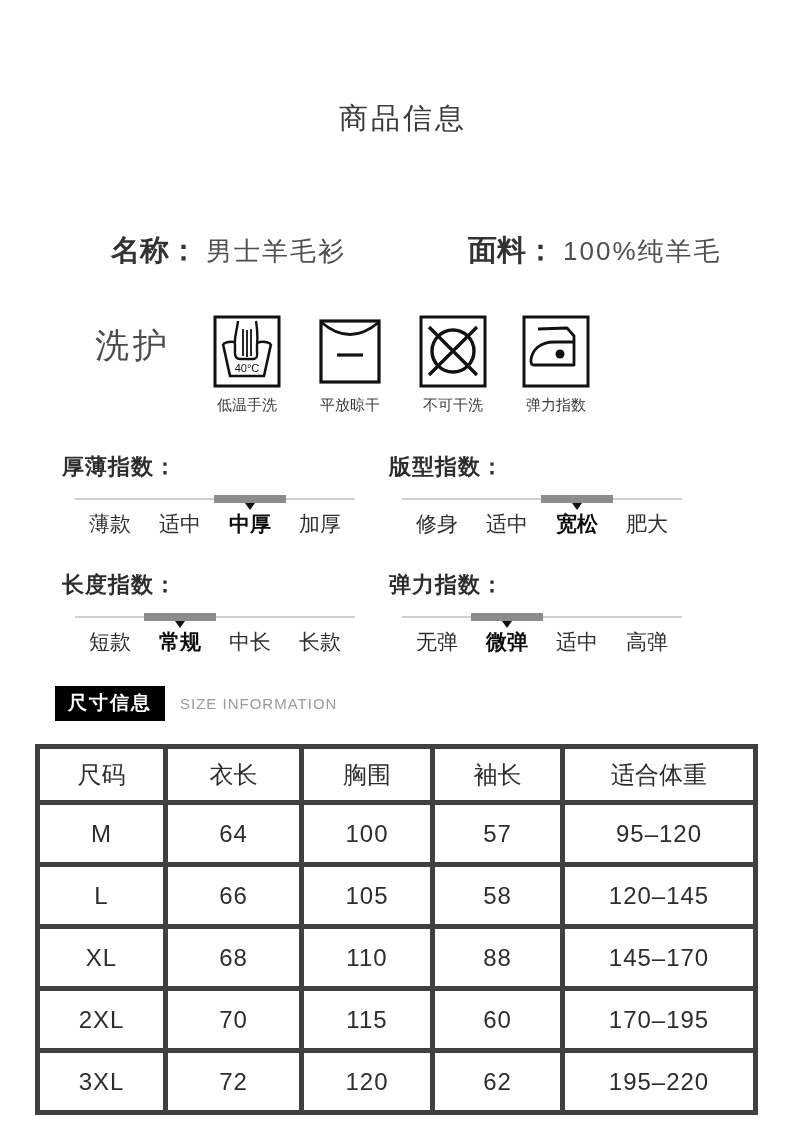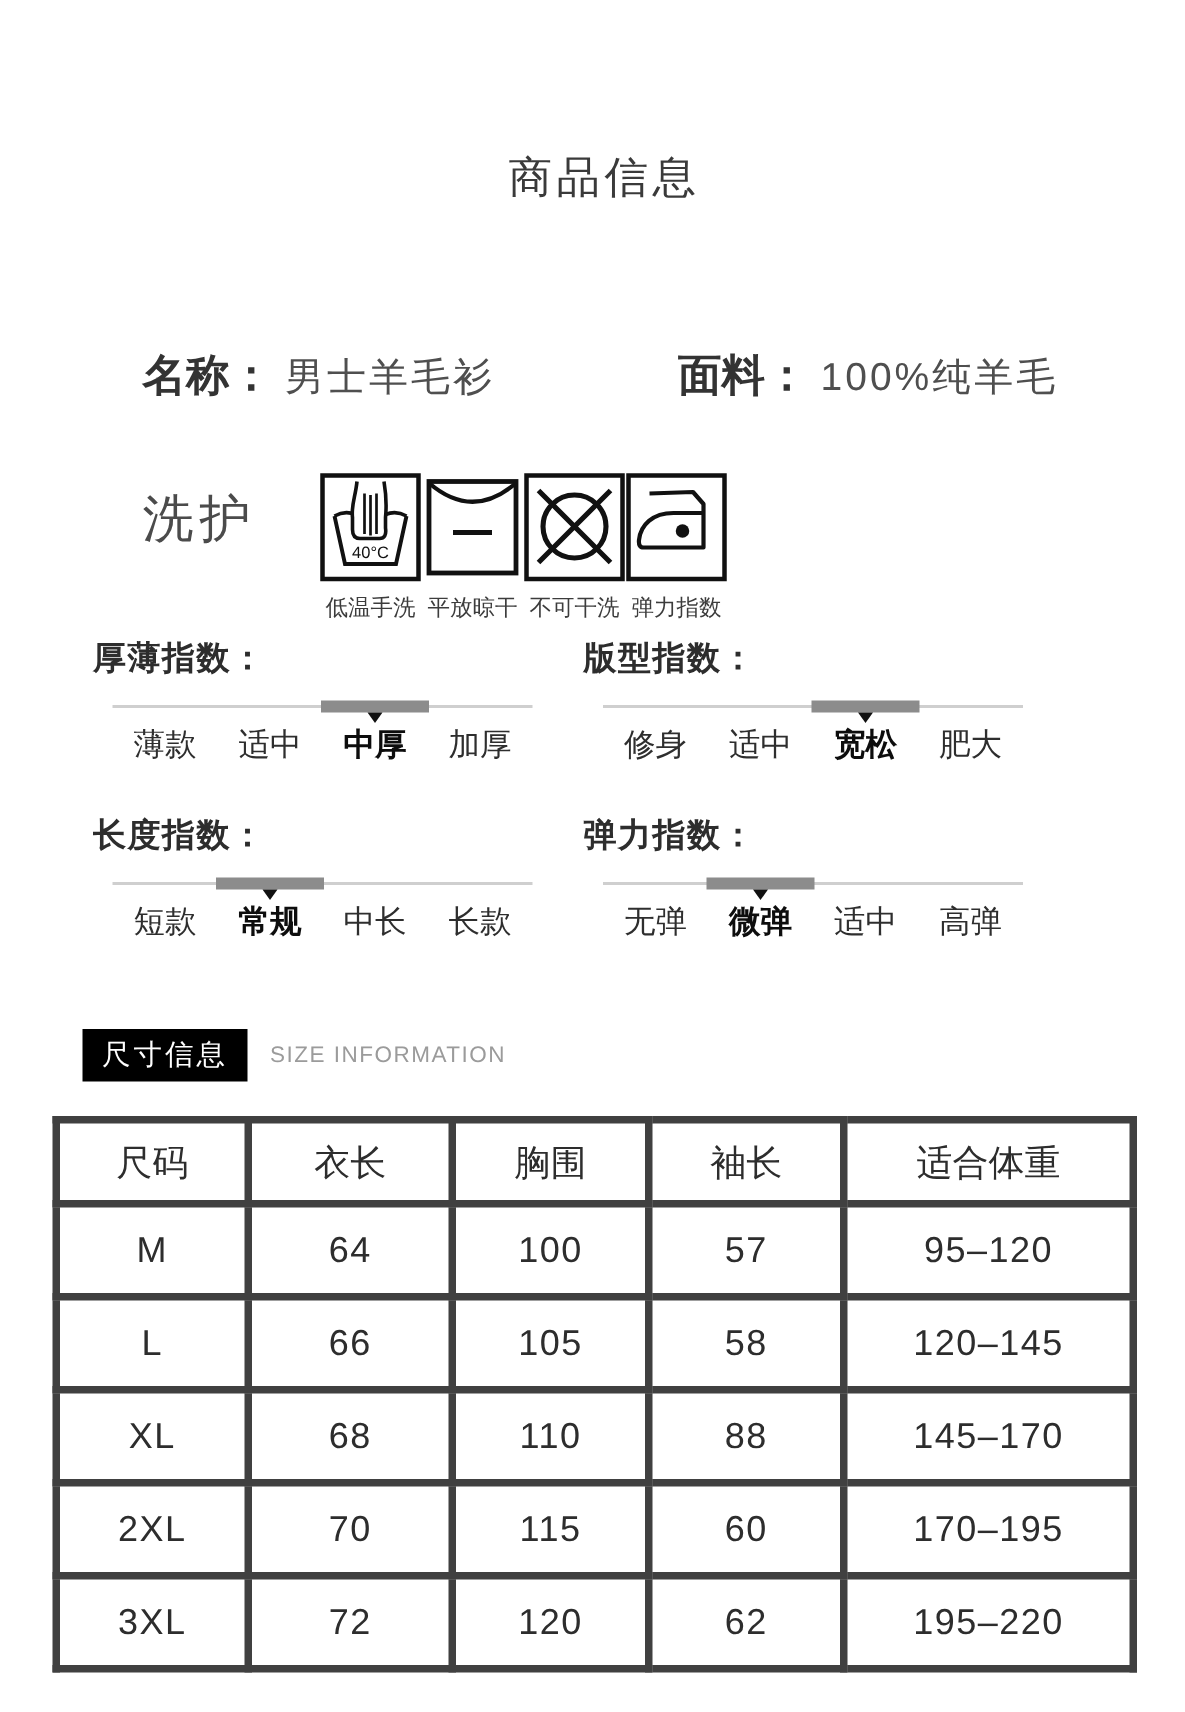--- a/index.html
+++ b/index.html
@@ -6,46 +6,46 @@
   html,body { width:790px; height:1141px; background:#ffffff; overflow:hidden;
     font-family:"Liberation Sans","DejaVu Sans",sans-serif; color:#3e3e3e; }
   .page { position:relative; width:790px; height:1141px; background:#fff; }
 
   .title { position:absolute; top:26px; left:0; width:100%; text-align:center;
     font-size:52px; font-weight:bold; color:#3e3e3e; letter-spacing:1px; }
   .subtitle { position:absolute; top:99px; left:0; width:100%; text-align:center;
     font-size:29px; color:#3a3a3a; letter-spacing:3px;padding-left:16px; }
 
   .attr-row { position:absolute; top:231px; left:95px; display:flex; align-items:baseline; }
-  .attr-group { display:flex; align-items:baseline; }
+  .attr-group { display:flex; align-items:baseline;margin-left:16px; }
   .attr-group + .attr-group { margin-left:122px; }
   .attr-label { font-size:29px; font-weight:bold; color:#333; }
   .attr-value { font-size:26px; color:#4f4f4f; margin-left:8px; letter-spacing:2px; }
 
   .care-row { position:absolute; top:315px; left:95px; display:flex; align-items:flex-start; }
   .care-label { font-size:34px; color:#4b4b4b; margin-top:8px; letter-spacing:4px; }
   .care-items { display:flex; margin-left:42px; }
-  .care-item { width:68px; display:flex; flex-direction:column; align-items:center; }
+  .care-item { width:68px; margin-right:35px; display:flex; flex-direction:column; align-items:center; }
   .care-item svg { display:block; }
   .care-caption { margin-top:8px; font-size:15px; color:#3c3c3c; white-space:nowrap; }
 
-  .index-grid { position:absolute; top:424px; left:62px; width:676px;
+  .index-grid { position:absolute; top:452px; left:62px; width:676px;
     display:grid; grid-template-columns:295px 295px; column-gap:43px; row-gap:38px;gap:32px; }
   .index-title { font-size:22px; font-weight:bold; color:#2d2d2d; letter-spacing:1px; }
   .track { position:relative; margin:10px 0 2px 13px; width:280px; height:16px; }
   .line { position:absolute; left:0; right:0; top:6px; height:2px; background:#cfcfcf; }
   .seg { position:absolute; top:3px; width:72px; height:8px; background:#8c8c8c; transform:translateX(-50%); }
   .tri { position:absolute; top:11px; width:0; height:0; transform:translateX(-50%);
     border-left:5px solid transparent; border-right:5px solid transparent; border-top:7px solid #111; }
   .opts { display:flex; margin-left:13px; width:280px; }
   .opt { flex:1; text-align:center; font-size:21px; color:#2e2e2e; }
   .opt.sel { font-weight:bold; color:#0d0d0d; }
 
   .size-head { position:absolute; top:686px; left:55px; display:flex; align-items:center; }
-  .badge { background:#000; color:#fff; font-size:19px; font-weight:normal;
+  .badge { background:#000; color:#fff; font-size:19px; font-weight:bold;
     padding:4px 13px 5px; letter-spacing:2px; }
   .size-caption { margin-left:15px; font-size:15px; color:#9b9b9b; letter-spacing:1px; }
 
   table.size { position:absolute; top:744px; left:35px; width:718px;
     border-collapse:collapse; table-layout:fixed; }
   table.size th, table.size td { border:5px solid #404040; text-align:center;
     font-size:24px; font-weight:400; color:#2d2d2d; }
   table.size th { height:56px; }
   table.size td { height:62px; letter-spacing:1px; }
   table.size { border:2px solid #1f1f1f; }

